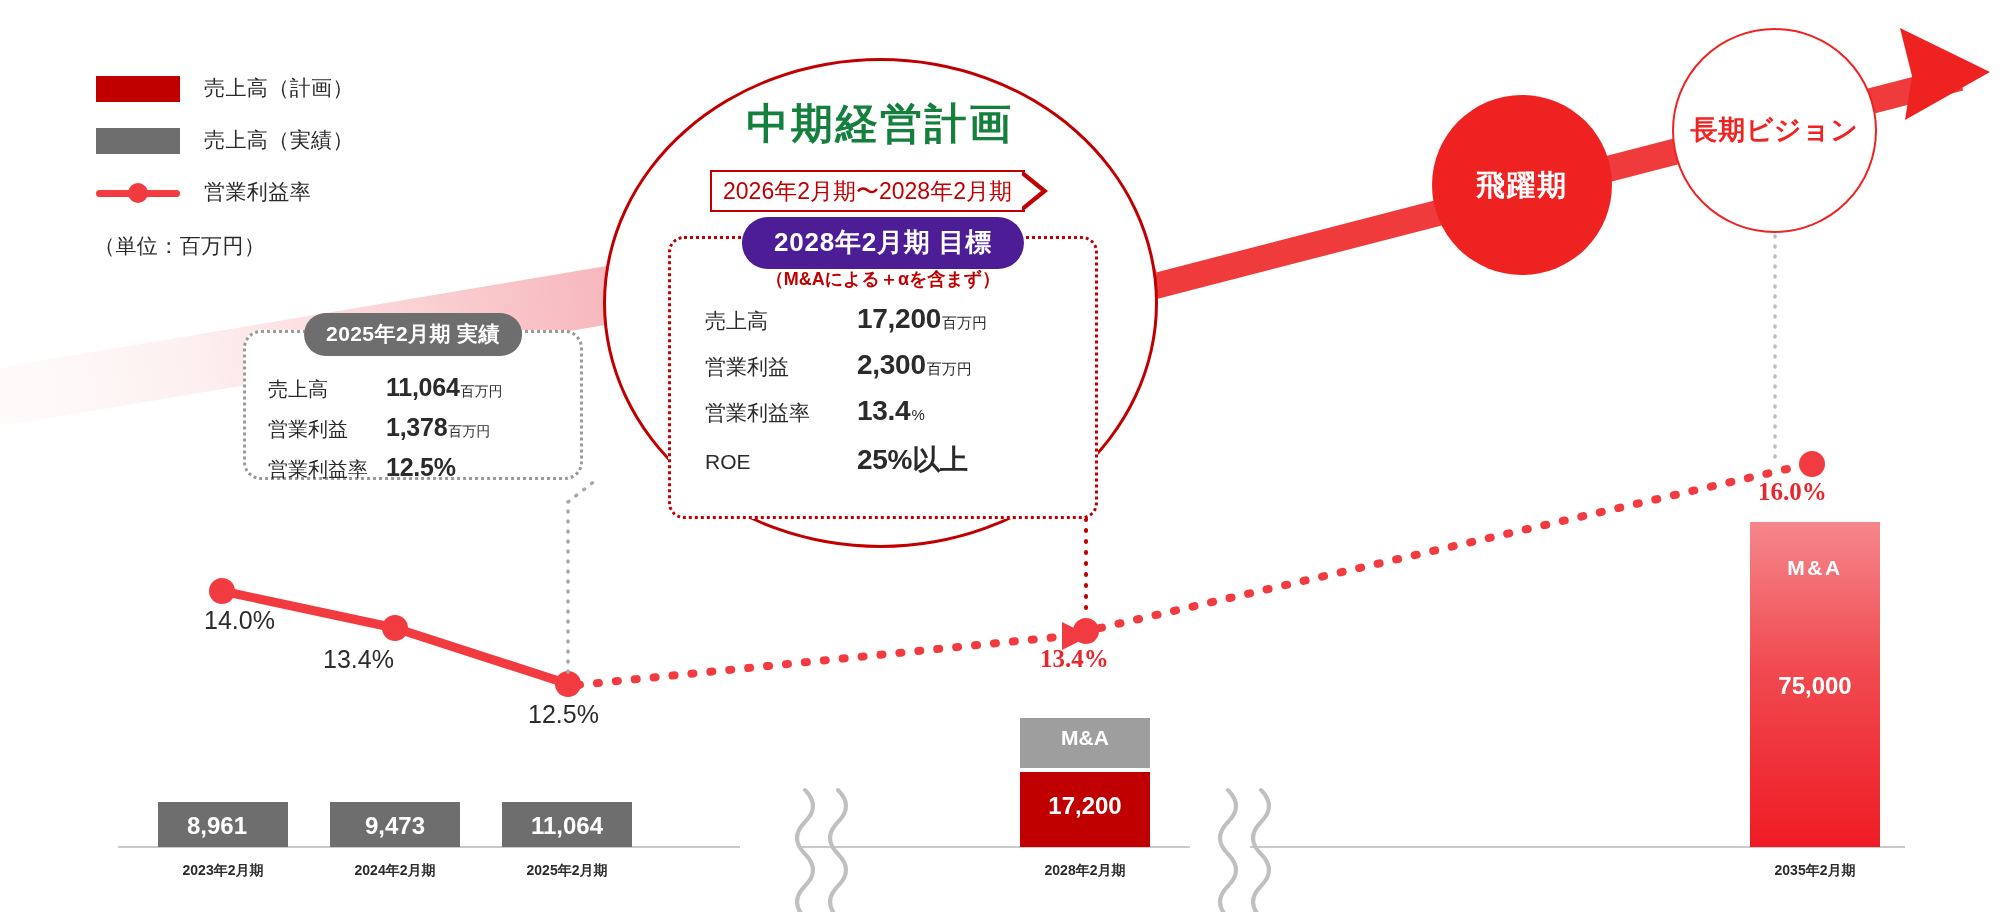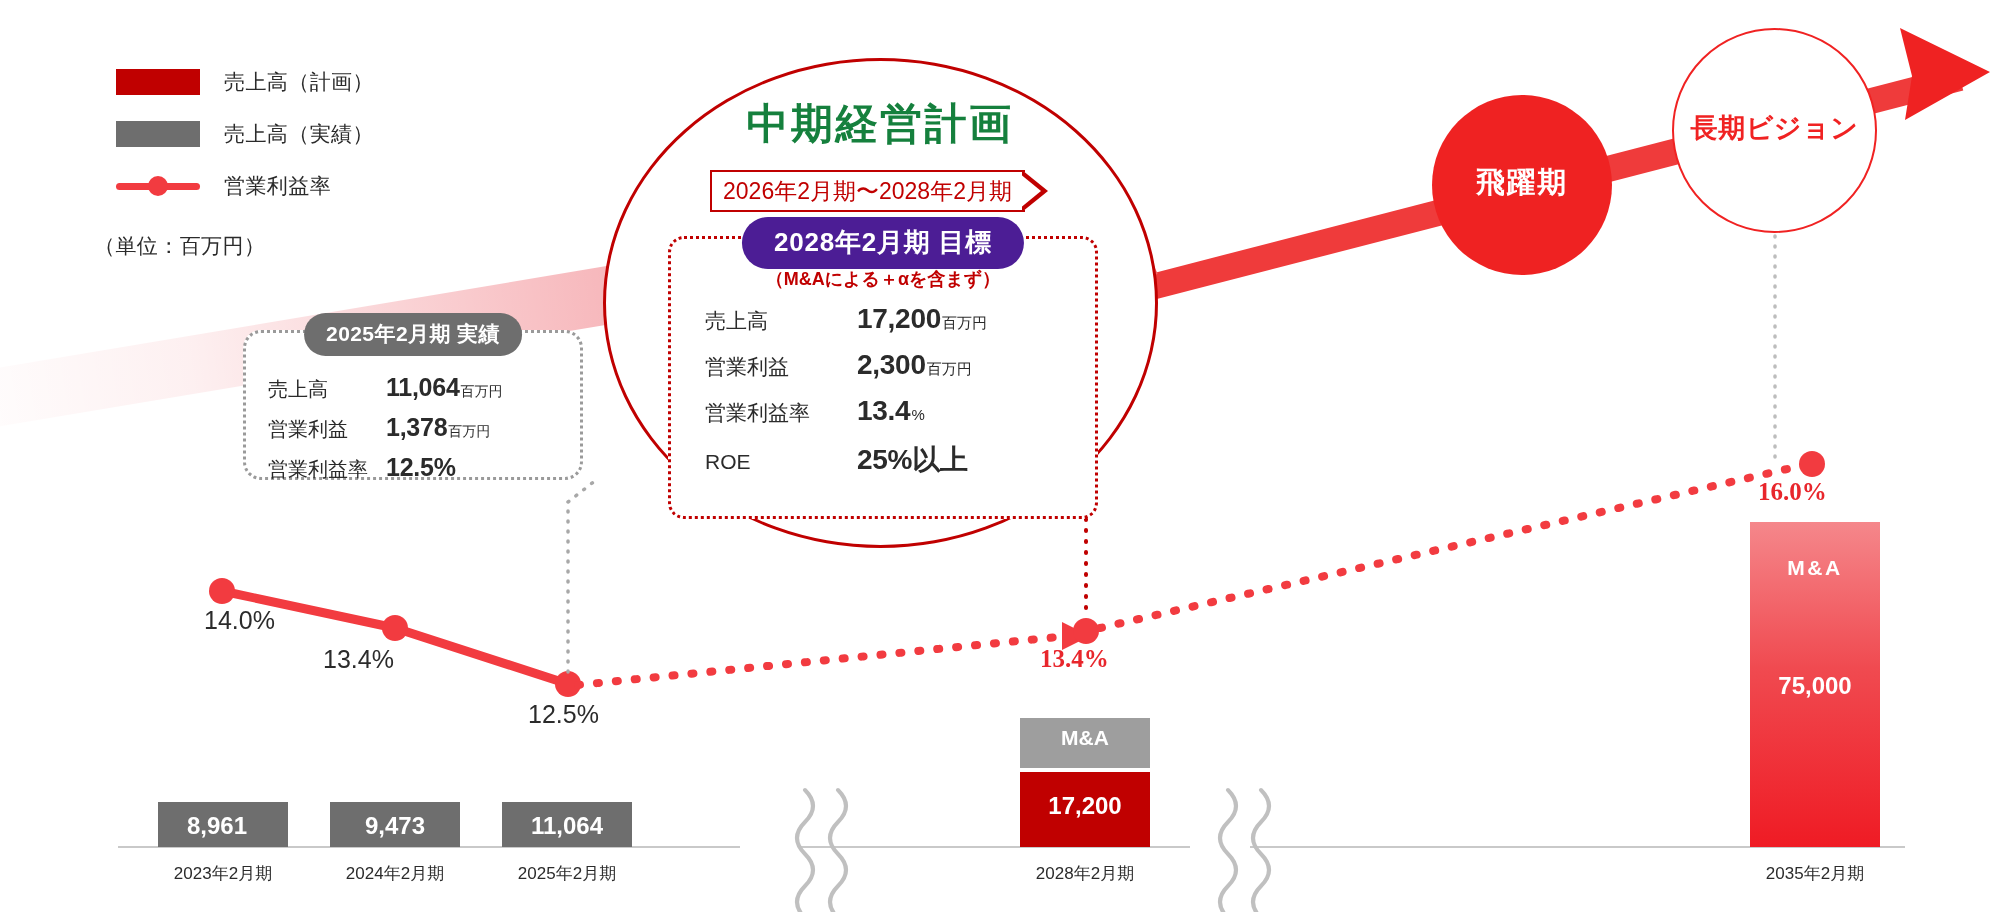--- a/index.html
+++ b/index.html
@@ -32,24 +32,23 @@
     background: linear-gradient(90deg, rgba(226,0,15,0) 0%, rgba(226,0,15,0.06) 35%, rgba(226,0,15,0.30) 100%);
     transform: rotate(-9.5deg);
     transform-origin: left center;
     pointer-events: none;
   }
 
   
   #legend { left: 96px; top: 62px; width: 330px; }
   .legend-row {
     display: flex;
-    align-items: center;
+    align-items: flex-end;
     height: 40px;
     margin-bottom: 12px;
-    margin-left: 20px;
   }
   .legend-swatch {
     width: 84px;
     height: 26px;
     flex: 0 0 auto;
   }
   .legend-swatch.plan { background: #c00000; }
   .legend-swatch.actual { background: #6e6e6e; }
   .legend-line-wrap {
     width: 84px;
@@ -279,21 +278,20 @@
   }
   .stage-circle {
     border-radius: 50%;
     display: flex;
     align-items: center;
     justify-content: center;
     text-align: center;
     line-height: 1.18;
     font-weight: bold;
     box-sizing: border-box;
-    font-family: Liberation Mono, monospace;
   }
   #stage-growth {
     left: 1200px; top: 152px;
     width: 152px; height: 152px;
     background: #d96a6a;
     color: #ffffff;
     font-size: 27px;
     letter-spacing: .06em;
   }
   #stage-leap {
@@ -333,24 +331,25 @@
   }
   .bar-value {
     position: absolute;
     color: #ffffff;
     font-weight: bold;
     white-space: nowrap;
     text-align: center;
   }
   .axis-label {
     position: absolute;
-    font-size: 17px;
+    font-size: 14px;
     color: #2b2b2b;
     white-space: nowrap;
     text-align: center;
+    font-weight: bold;
   }
 </style>
 </head>
 <body>
 
 <div id="stage">
 
   <div id="bg-band" class="abs"></div>
 
   <div id="legend" class="abs">

